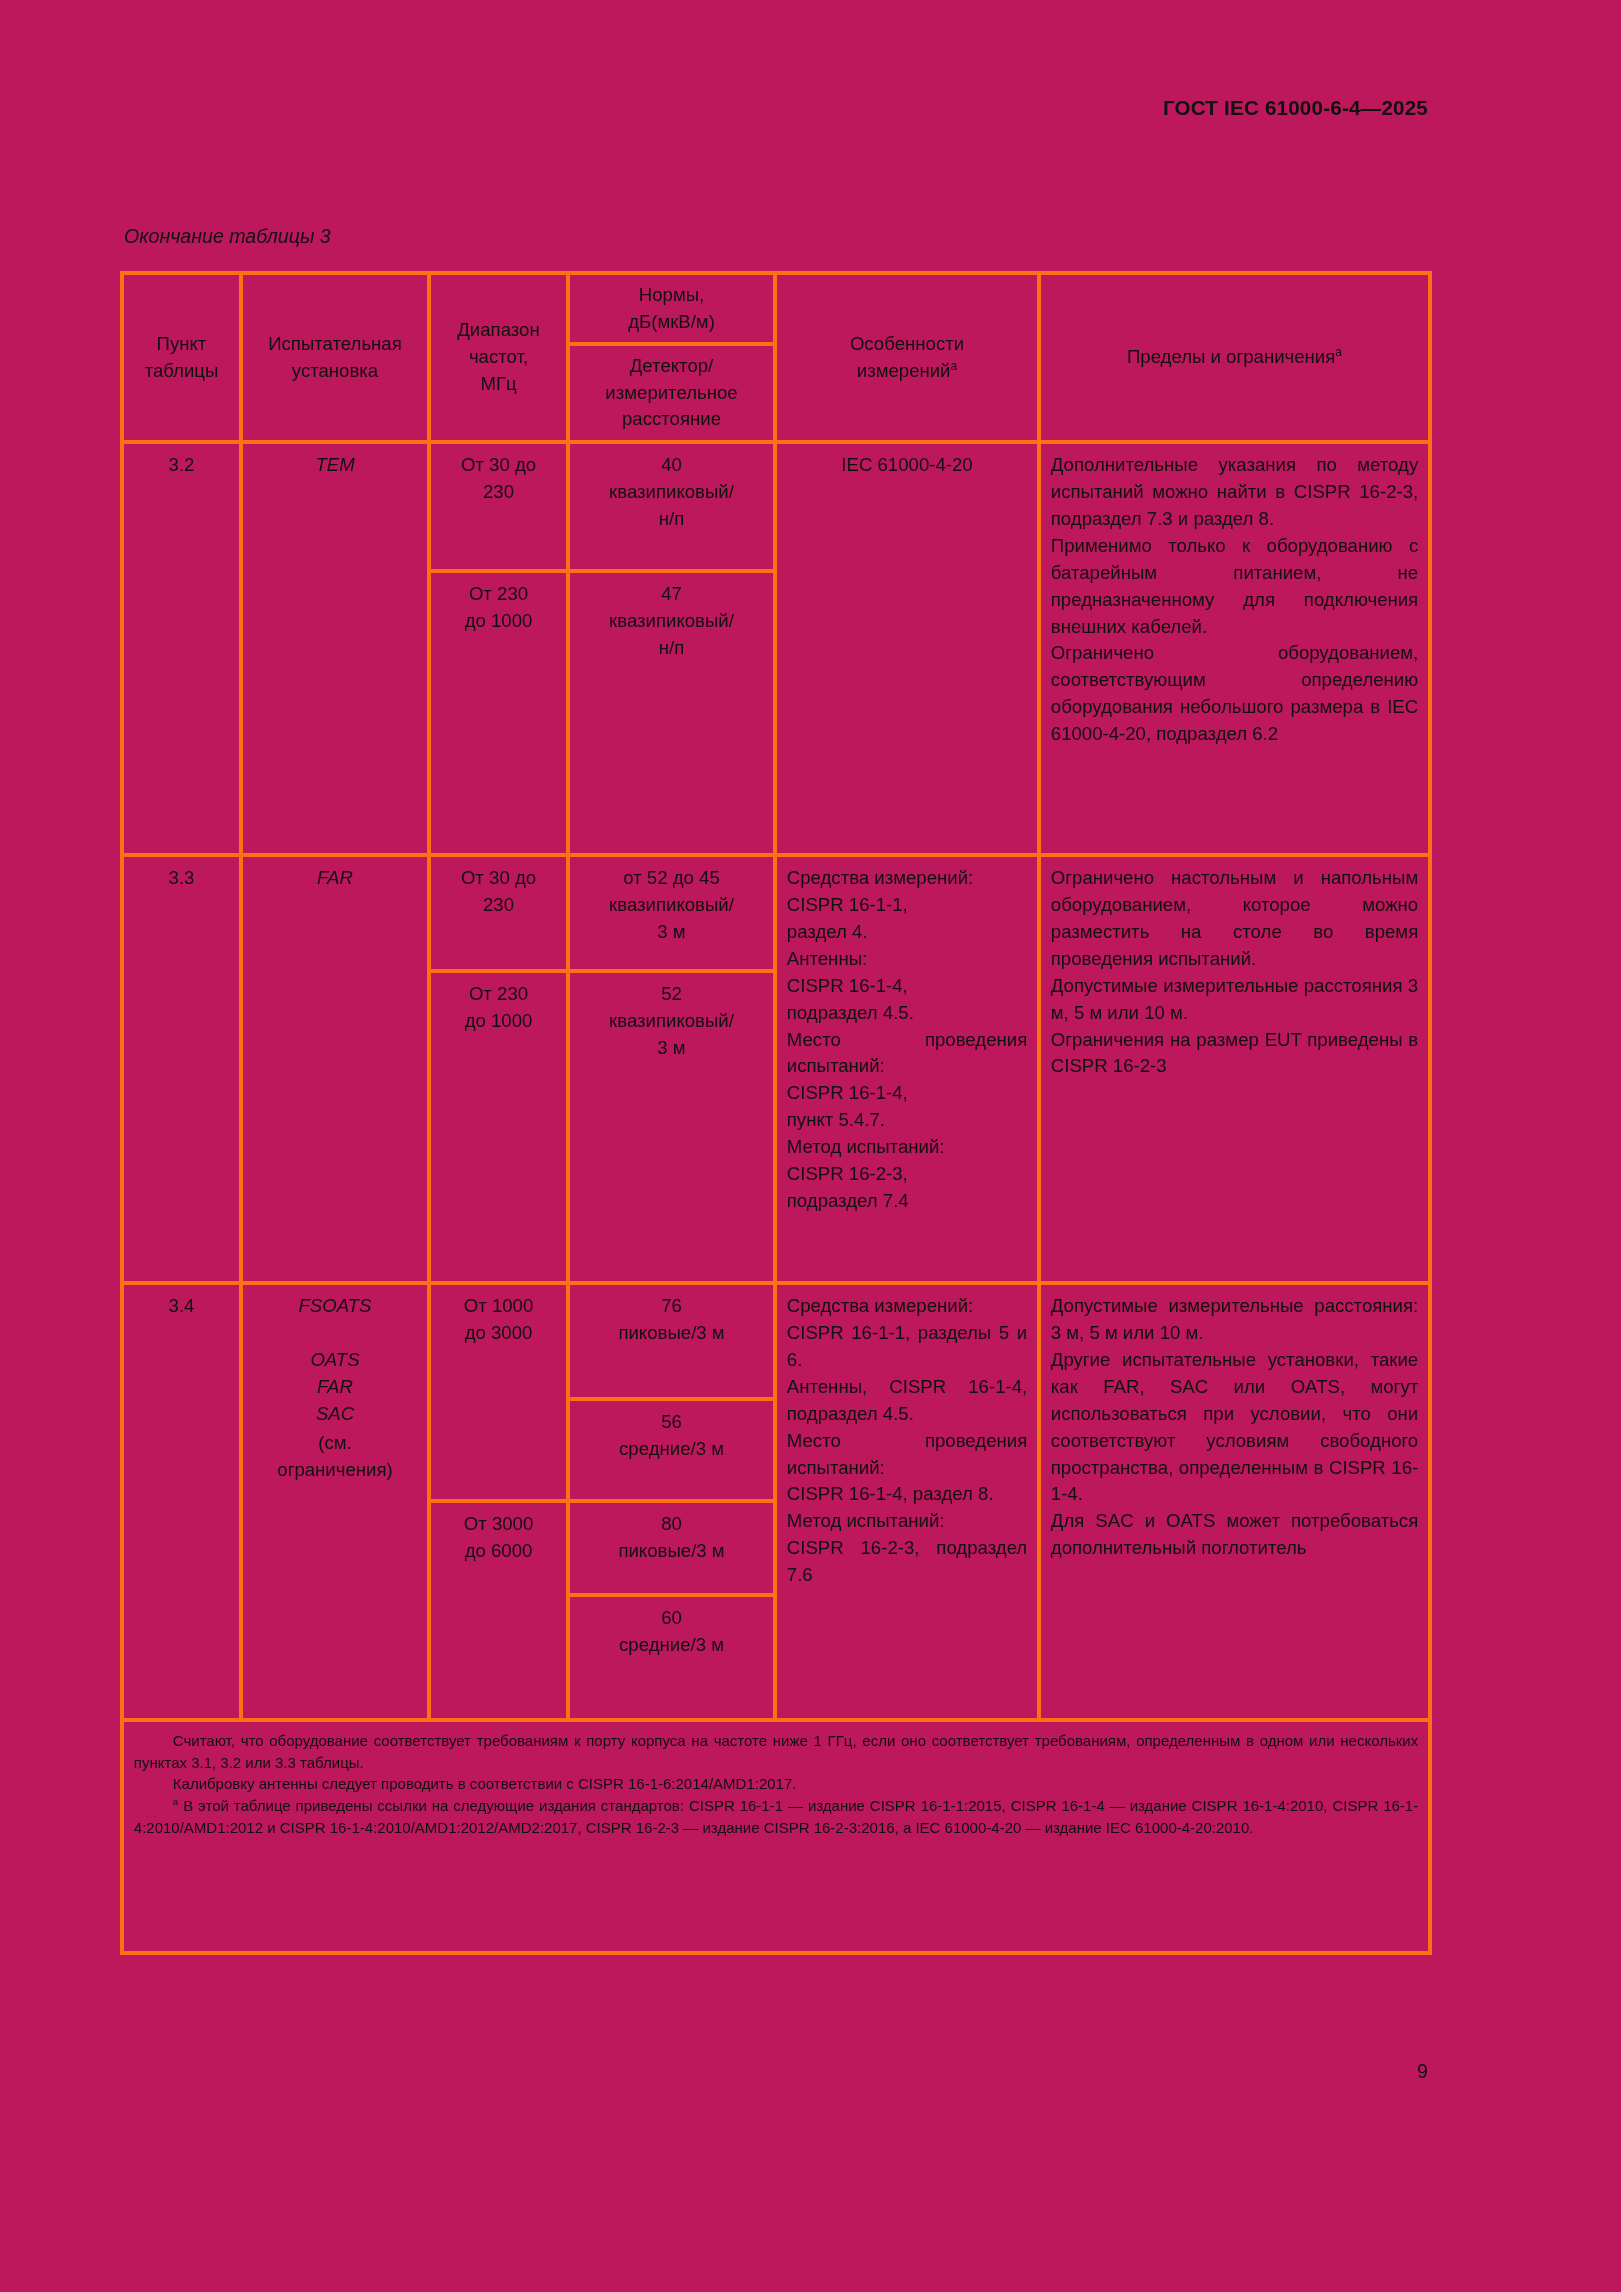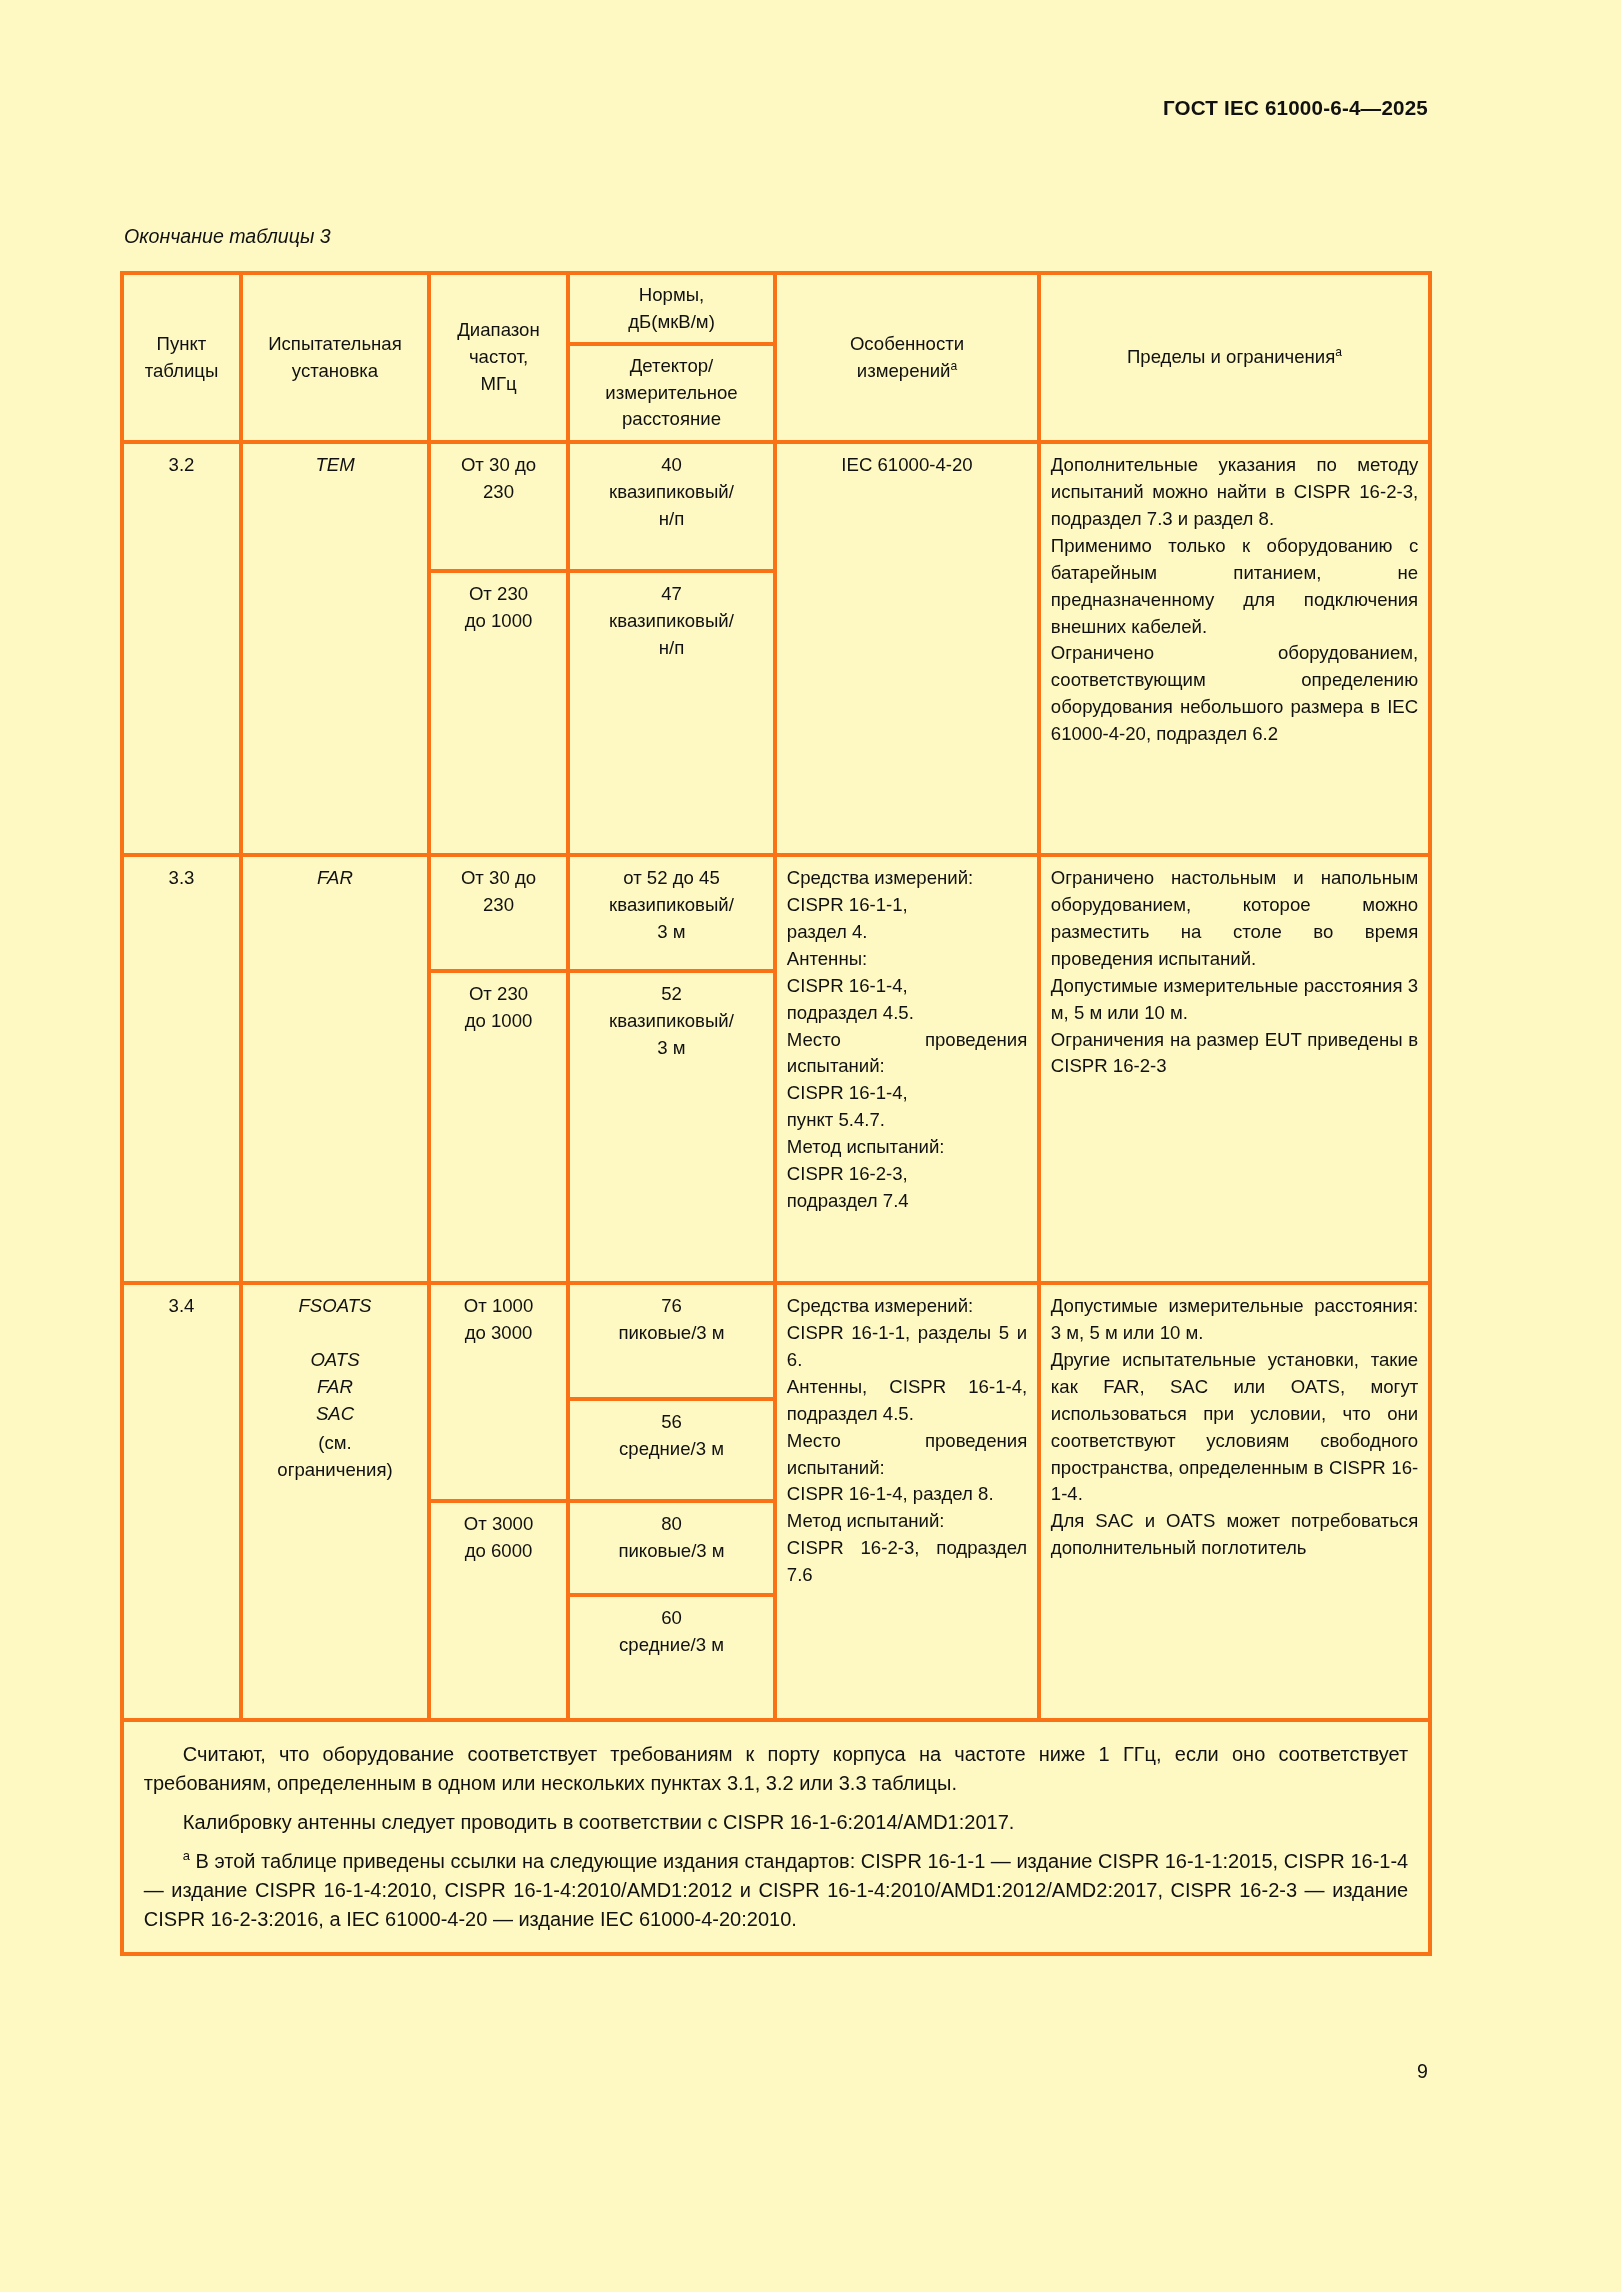--- a/index.html
+++ b/index.html
@@ -1,21 +1,21 @@
 <!DOCTYPE html>
 <html><head>
 <meta charset="utf-8">
 <style>
   * { box-sizing: border-box; }
   html, body { margin: 0; padding: 0; background: #e9e9e9; }
   .page {
     position: relative;
     width: 1621px;
     height: 2293px;
-    background: #fef9c3;
+    background: #be185d;
     font-family: "Liberation Sans", "DejaVu Sans", sans-serif;
     color: #111;
     margin: 0 auto;
     overflow: hidden;
   }
   .doc-header {
     position: absolute;
     top: 96px; left: 120px; width: 1308px;
     text-align: right;
     font-weight: bold;
@@ -50,21 +50,21 @@
     vertical-align: middle;
     padding: 5.9px 7.8px;
   }
   .pre  { white-space: pre-line; }
   .ctr  { text-align: center; }
   .it   { font-style: italic; }
   .just { text-align: justify; }
   sup { font-size: 0.65em; line-height: 0; }
   .setup-note { margin-top: 2px; }
   .notes-cell { padding: 11.8px 13.7px 17.6px 13.7px; height: 233px; }
-  .notes-cell p { margin: 10px; text-indent: 39px; text-align: justify; font-size: 20px; line-height: 1.45; }
+  .notes-cell p { margin: 0; text-indent: 39px; text-align: justify; font-size: 15px; line-height: 1.45; }
   .page-num {
     position: absolute;
     top: 2060px; left: 120px; width: 1308px;
     text-align: right;
     font-size: 19.6px;
   }
 </style>
 </head>
 <body>
 

